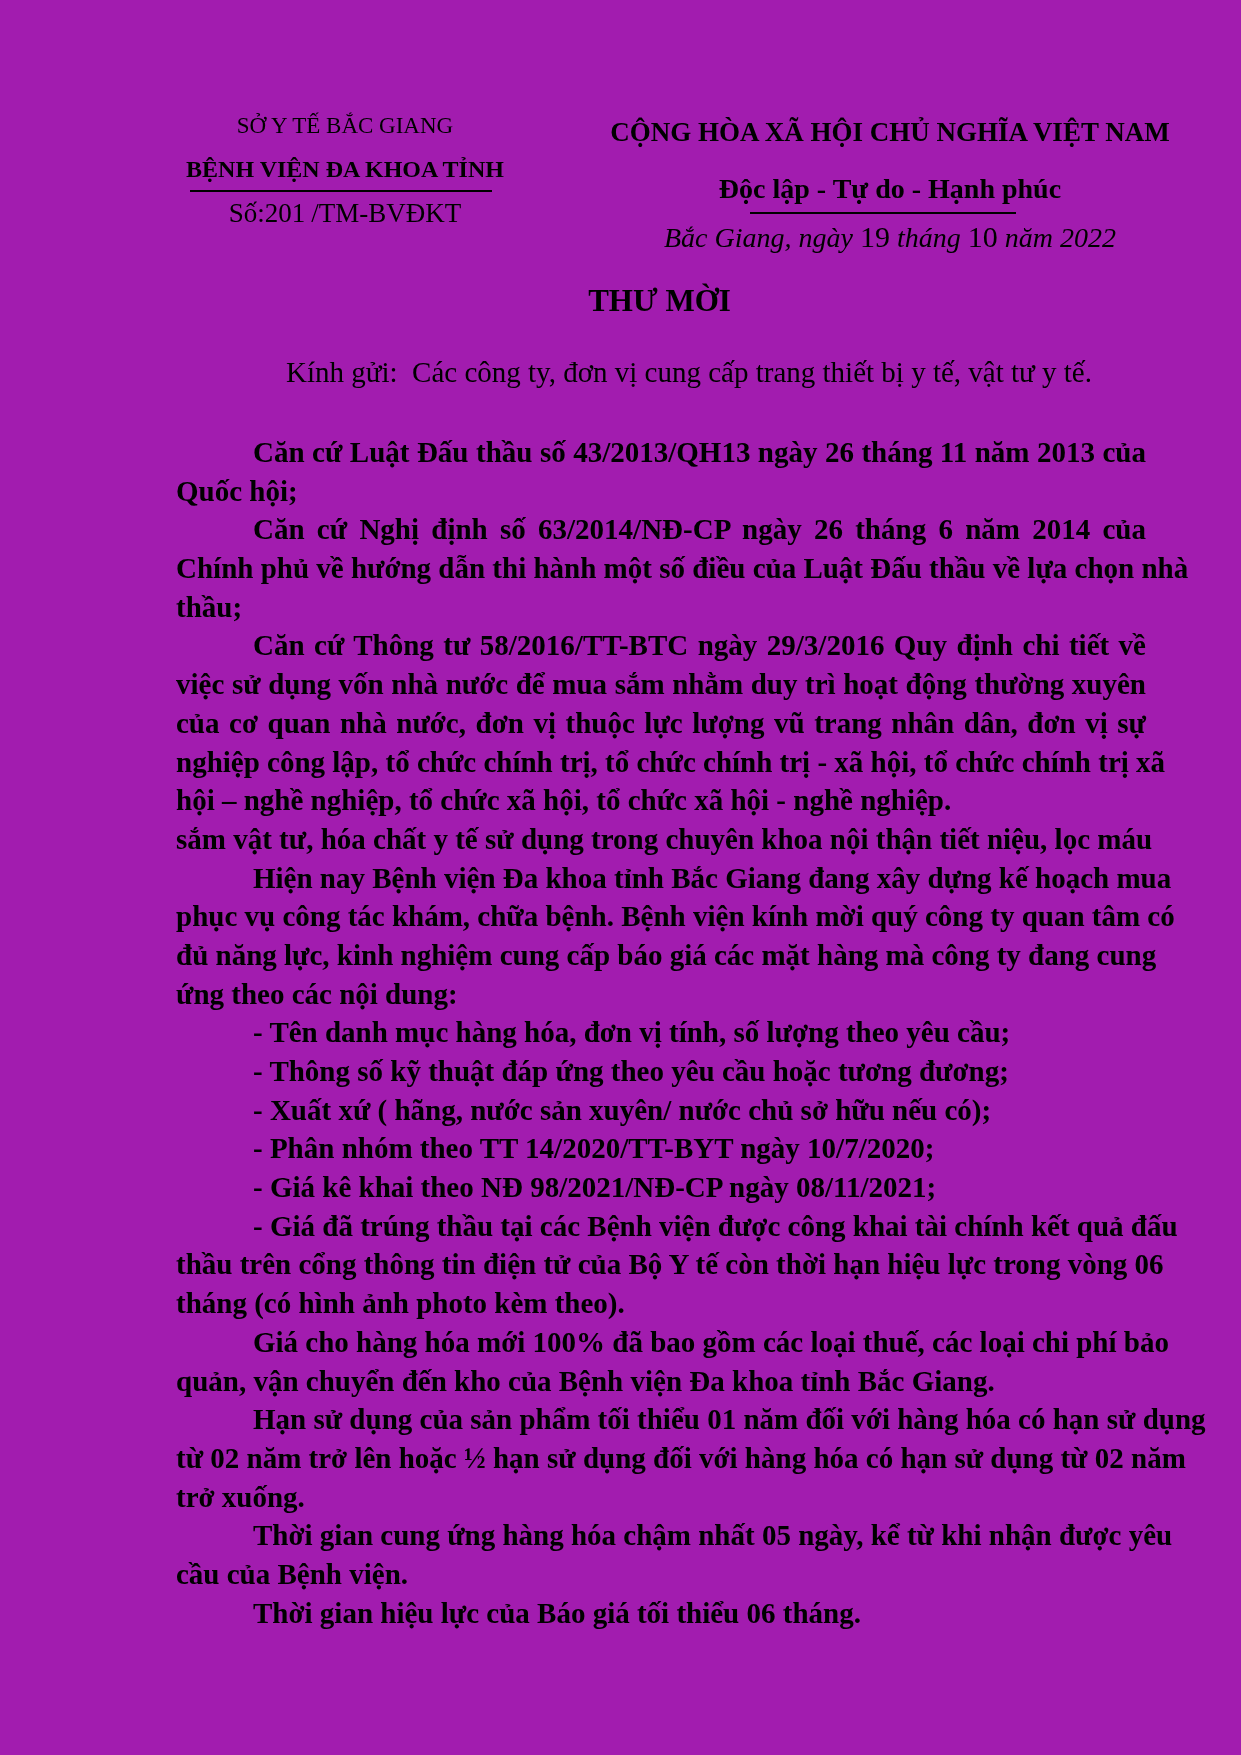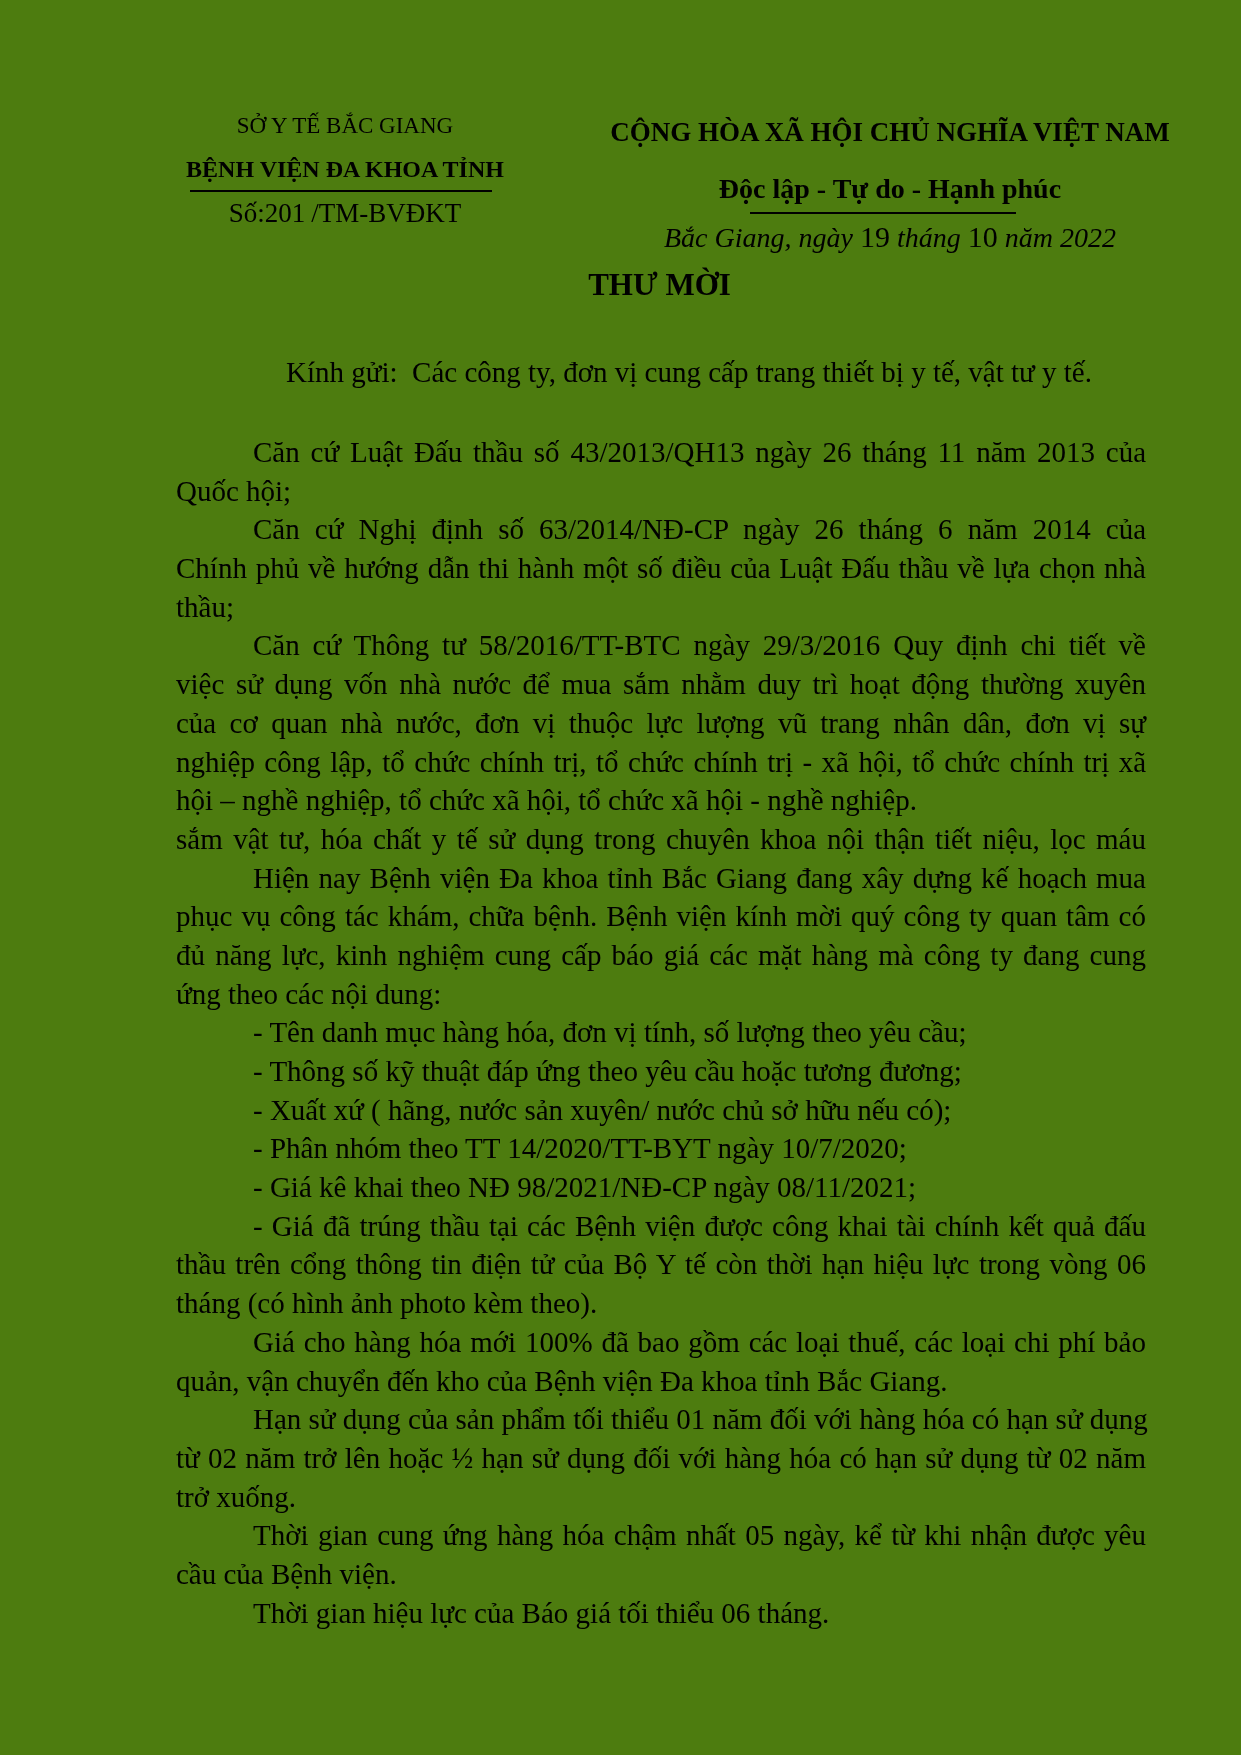--- a/index.html
+++ b/index.html
@@ -1,20 +1,20 @@
 <!DOCTYPE html>
 <html><head>
 <meta charset="utf-8">
 <style>
   html,body{margin:0;padding:0;background:#ffffff;}
   .page{
     position:relative;
     width:1241px;
     height:1755px;
-    background:#4d7c0f;
+    background:#a21caf;
     color:#000000;
     font-family:"Liberation Serif","DejaVu Serif",serif;
     overflow:hidden;
   }
   
   .hblock{position:absolute;text-align:center;line-height:1.25;}
   .hl{left:135px;width:420px;}
   .hr{left:580px;width:620px;}
   .hl1{top:112px;font-size:23px;}
   .hl2{top:154px;font-size:24px;font-weight:bold;}
@@ -22,37 +22,38 @@
   .hr1{top:116px;font-size:27px;font-weight:bold;}
   .hr2{top:171px;font-size:28px;font-weight:bold;}
   .hr3{top:218px;font-size:28px;font-style:italic;}
   .hr3 .num{font-style:normal;font-size:30px;}
   .rule{position:absolute;height:2px;background:#000;}
   .rule-left{top:190px;left:190px;width:302px;}
   .rule-right{top:212px;left:750px;width:266px;}
   .so-suffix{margin-left:6px;text-align:right;}
   
   .doc-title{
-    position:absolute;top:267px;left:0;width:1241px;
+    position:absolute;top:283px;left:0;width:1241px;
     padding-left:78px;box-sizing:border-box;
     text-align:center;font-size:31px;font-weight:bold;line-height:36px;
   }
   .greeting{
     position:absolute;top:352px;left:286px;
     font-size:29px;line-height:40px;white-space:nowrap;
   }
   
   .body-text{
     position:absolute;top:433px;left:176px;width:970px;
     font-size:29px;
   }
   .ln{
     line-height:38.7px;height:38.7px;
     text-align:justify;text-align-last:justify;
     white-space:nowrap;
+    font-weight:bold;
   }
   .ln.last{text-align:left;text-align-last:left;}
   .ln.ind{text-indent:77px;}
 </style>
 </head>
 <body>
 
 <div class="page">
 
   <div class="hblock hl hl1">SỞ Y TẾ BẮC GIANG</div>

